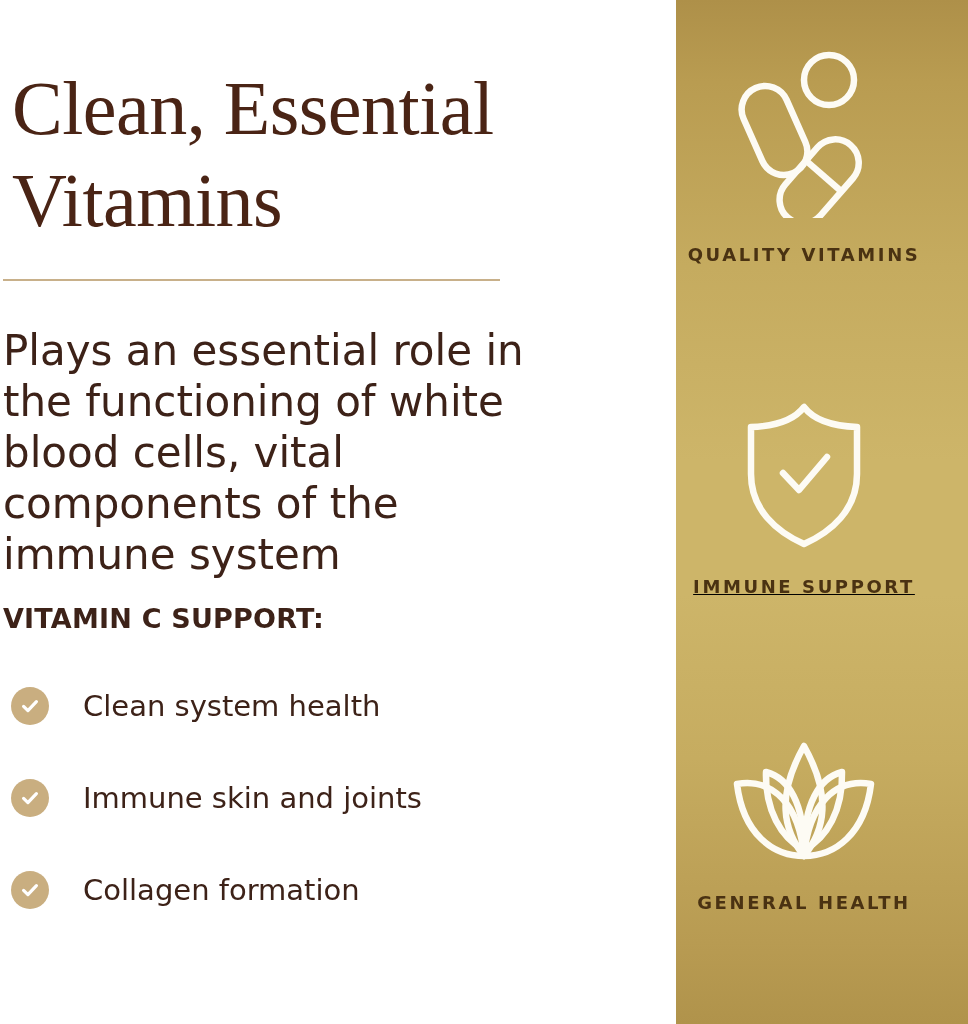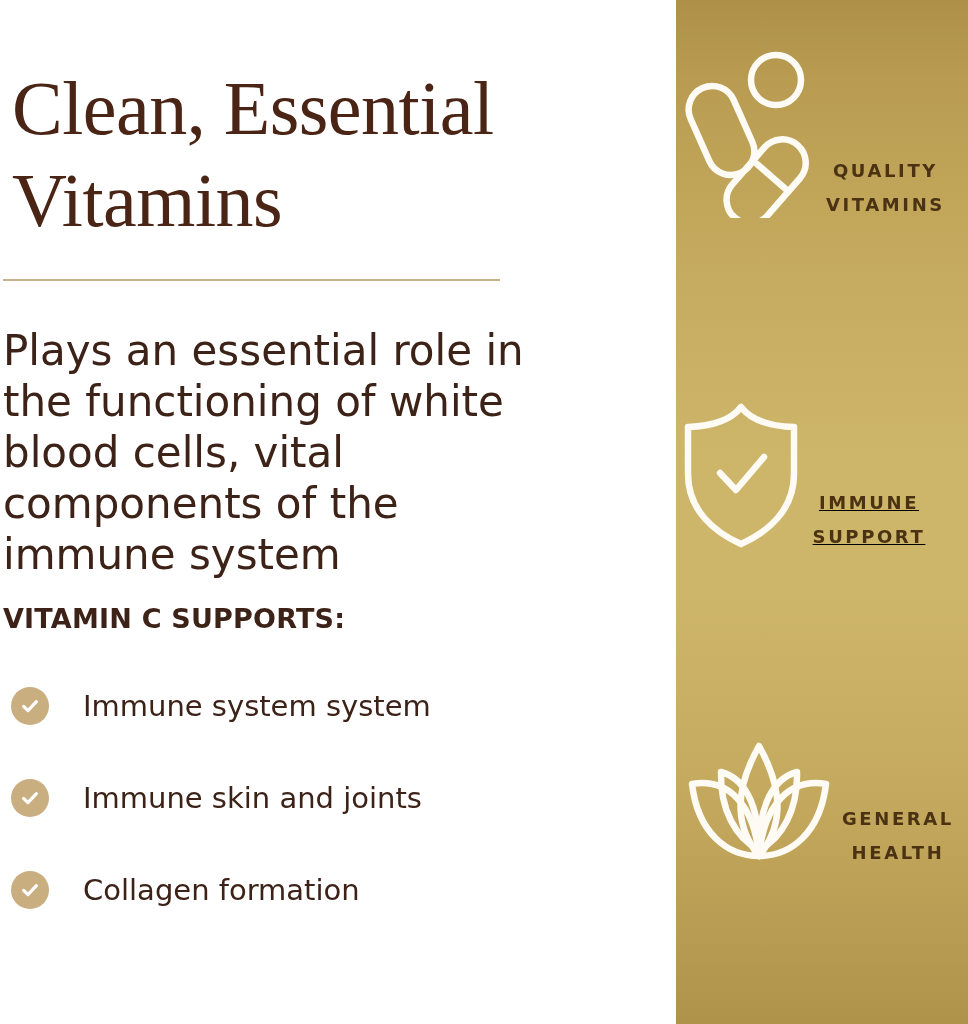--- a/index.html
+++ b/index.html
@@ -139,21 +139,22 @@
     display: flex;
     flex-direction: column;
     align-items: center;
     overflow: hidden;
   }
   .feature {
     position: absolute;
     left: 0;
     width: 256px;
     display: flex;
-    align-items: flex-end;
+    flex-direction: column;
+    align-items: center;
   }
   .feature-icon {
     display: block;
   }
   .feature-label {
     margin-top: 16px;
     font-family: "DejaVu Sans", sans-serif;
     font-size: 18px;
     font-weight: 700;
     letter-spacing: 2.6px;
@@ -173,30 +174,30 @@
 <div class="page">
 
   <div class="left-col">
 
     <h1 class="headline">Clean, Essential Vitamins</h1>
 
     <div class="divider"></div>
 
     <p class="lede">Plays an essential role in the functioning of white blood cells, vital components of the immune system</p>
 
-    <h2 class="supports-title">VITAMIN C SUPPORTS:</h2>
+    <h2 class="supports-title">VITAMIN C SUPPORT:</h2>
 
     <ul class="bullets">
       <li class="bullet-row">
         <span class="check-badge">
           <svg width="22" height="22" viewBox="0 0 22 22" aria-hidden="true">
             <path d="M4.6 11.4 L8.9 15.6 L17.4 6.6" fill="none" stroke="#ffffff" stroke-width="3.2" stroke-linecap="round" stroke-linejoin="round"></path>
           </svg>
         </span>
-        <span class="bullet-text">Immune system system</span>
+        <span class="bullet-text">Clean system health</span>
       </li>
       <li class="bullet-row">
         <span class="check-badge">
           <svg width="22" height="22" viewBox="0 0 22 22" aria-hidden="true">
             <path d="M4.6 11.4 L8.9 15.6 L17.4 6.6" fill="none" stroke="#ffffff" stroke-width="3.2" stroke-linecap="round" stroke-linejoin="round"></path>
           </svg>
         </span>
         <span class="bullet-text">Immune skin and joints</span>
       </li>
       <li class="bullet-row">

